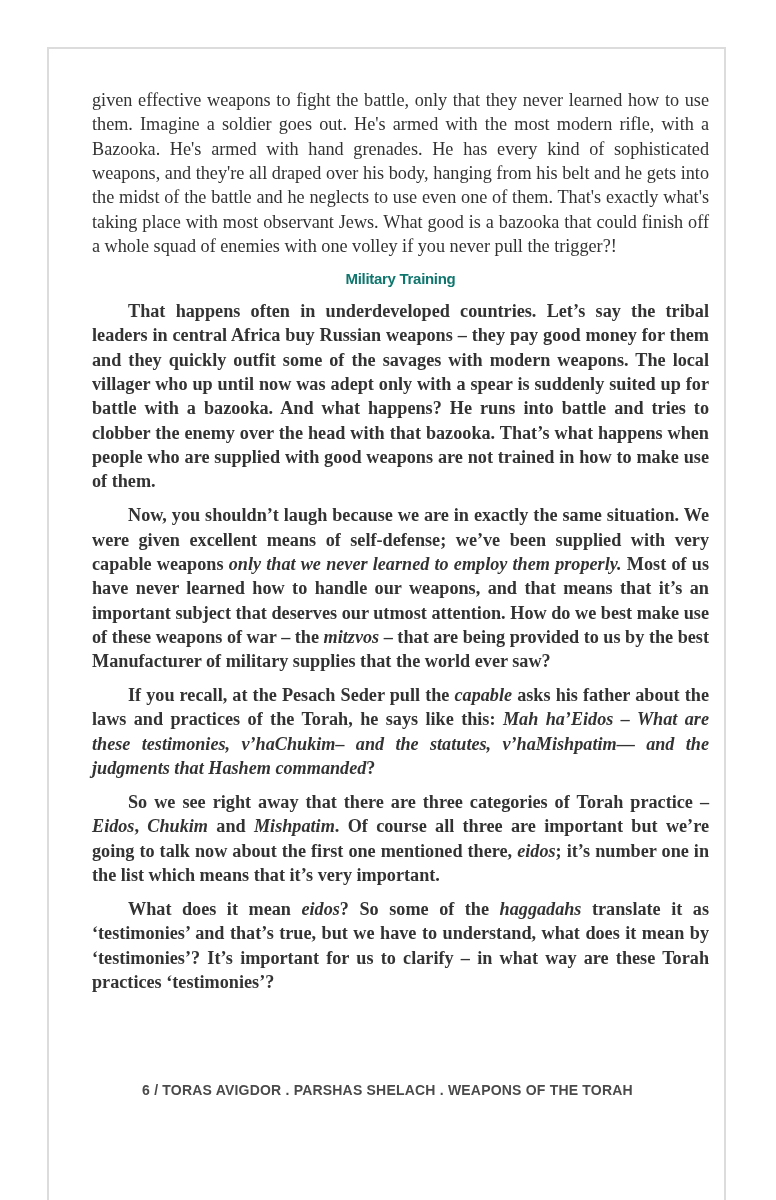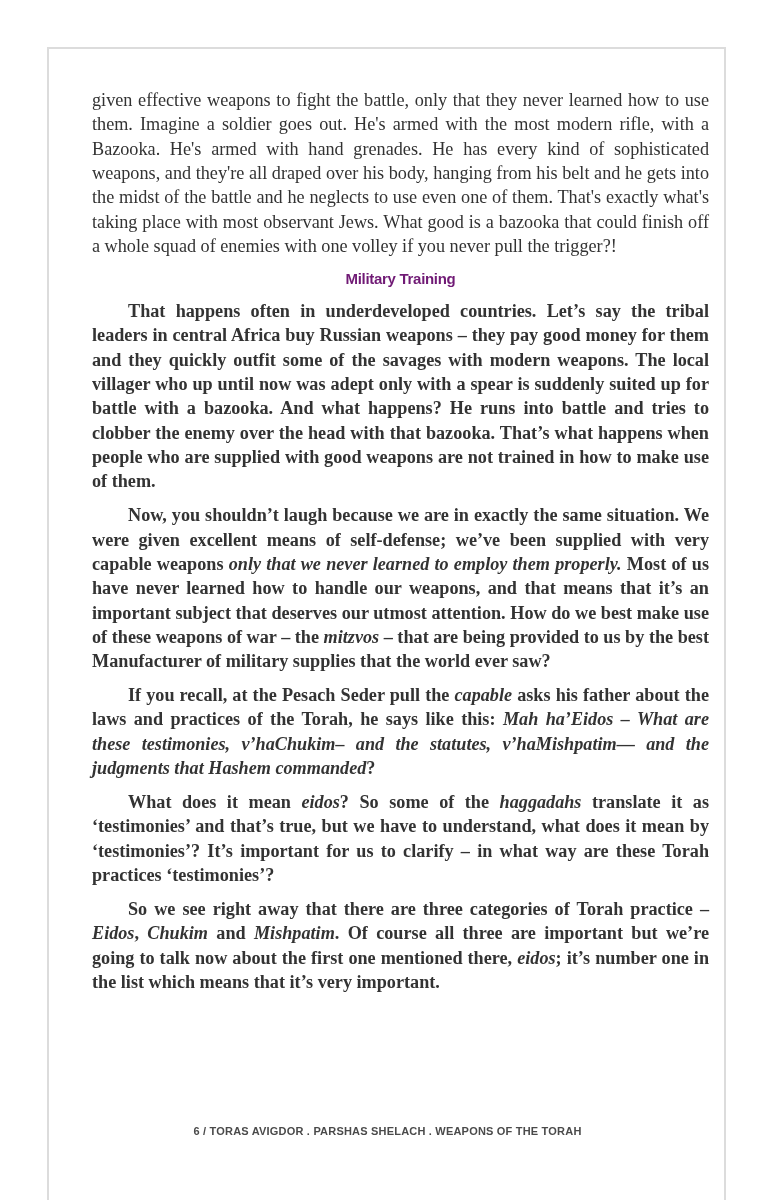--- a/index.html
+++ b/index.html
@@ -47,33 +47,33 @@
   .para i, .para em {
     font-style: italic;
     margin-top: 36px;
   }
   .heading {
     font-family: "Liberation Sans", "DejaVu Sans", sans-serif;
     font-weight: bold;
     font-size: 15px;
     line-height: 22px;
     text-align: center;
-    color: #701a75;
+    color: #0f766e;
     letter-spacing: -0.3px;
     margin: 1px 0 9px 0;
   }
   .footer {
     position: absolute;
     left: 47px;
     width: 681px;
-    top: 1125px;
+    top: 1082px;
     text-align: center;
     font-family: "Liberation Sans", "DejaVu Sans", sans-serif;
     font-weight: bold;
-    font-size: 11px;
+    font-size: 14px;
     letter-spacing: 0.2px;
     color: #4a4a4a;
   }
 </style>
 </head>
 <body>
 
 <div class="page"></div>
 
 <div class="content">
@@ -85,18 +85,18 @@
 
   <p class="para indent">
     <span>That happens often in underdeveloped countries. Let’s say the tribal leaders in central Africa buy Russian weapons – they pay good money for them and they quickly outfit some of the savages with modern weapons. The local villager who up until now was adept only with a spear is suddenly suited up for battle with a bazooka. And what happens? He runs into battle and tries to clobber the enemy over the head with that bazooka. That’s what happens when people who are supplied with good weapons are not trained in how to make use of them.</span>
   </p>
 
   <p class="para indent"><span>Now, you shouldn’t laugh because we are in exactly the same situation. We were given excellent means of self-defense; we’ve been supplied with very capable weapons </span><i>only that we never learned to employ them properly.</i><span> Most of us have never learned how to handle our weapons, and that means that it’s an important subject that deserves our utmost attention. How do we best make use of these weapons of war – the </span><i>mitzvos</i><span> – that are being provided to us by the best Manufacturer of military supplies that the world ever saw?</span></p>
 
 
   <p class="para indent"><span>If you recall, at the Pesach Seder pull the </span><i>capable</i><span> asks his father about the laws and practices of the Torah, he says like this: </span><i>Mah ha’Eidos – What are these testimonies, v’haChukim– and the statutes, v’haMishpatim— and the judgments that Hashem commanded</i><span>?</span></p>
 
+  <p class="para indent"><span>So we see right away that there are three categories of Torah practice – </span><i>Eidos</i><span>, </span><i>Chukim</i><span> and </span><i>Mishpatim</i><span>. Of course all three are important but we’re going to talk now about the first one mentioned there, </span><i>eidos</i><span>; it’s number one in the list which means that it’s very important.</span></p>
+
   <p class="para indent"><span>What does it mean </span><i>eidos</i><span>? So some of the </span><i>haggadahs</i><span> translate it as ‘testimonies’ and that’s true, but we have to understand, what does it mean by ‘testimonies’? It’s important for us to clarify – in what way are these Torah practices ‘testimonies’?</span></p>
-
-  <p class="para indent"><span>So we see right away that there are three categories of Torah practice – </span><i>Eidos</i><span>, </span><i>Chukim</i><span> and </span><i>Mishpatim</i><span>. Of course all three are important but we’re going to talk now about the first one mentioned there, </span><i>eidos</i><span>; it’s number one in the list which means that it’s very important.</span></p>
 </div>
 
 <div class="footer">6 / TORAS AVIGDOR . PARSHAS SHELACH . WEAPONS OF THE TORAH</div>
 
 </body></html>

